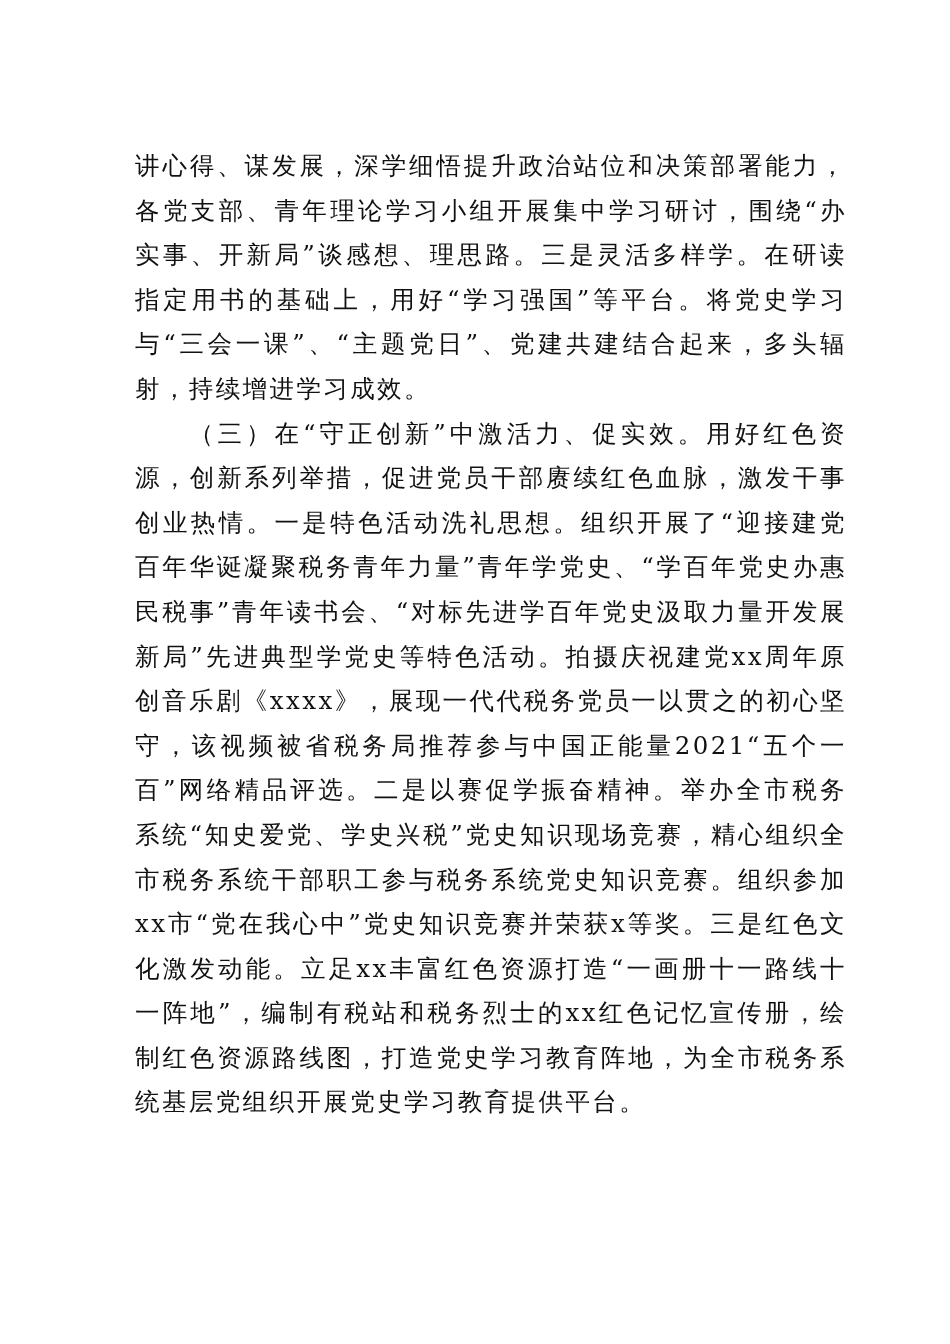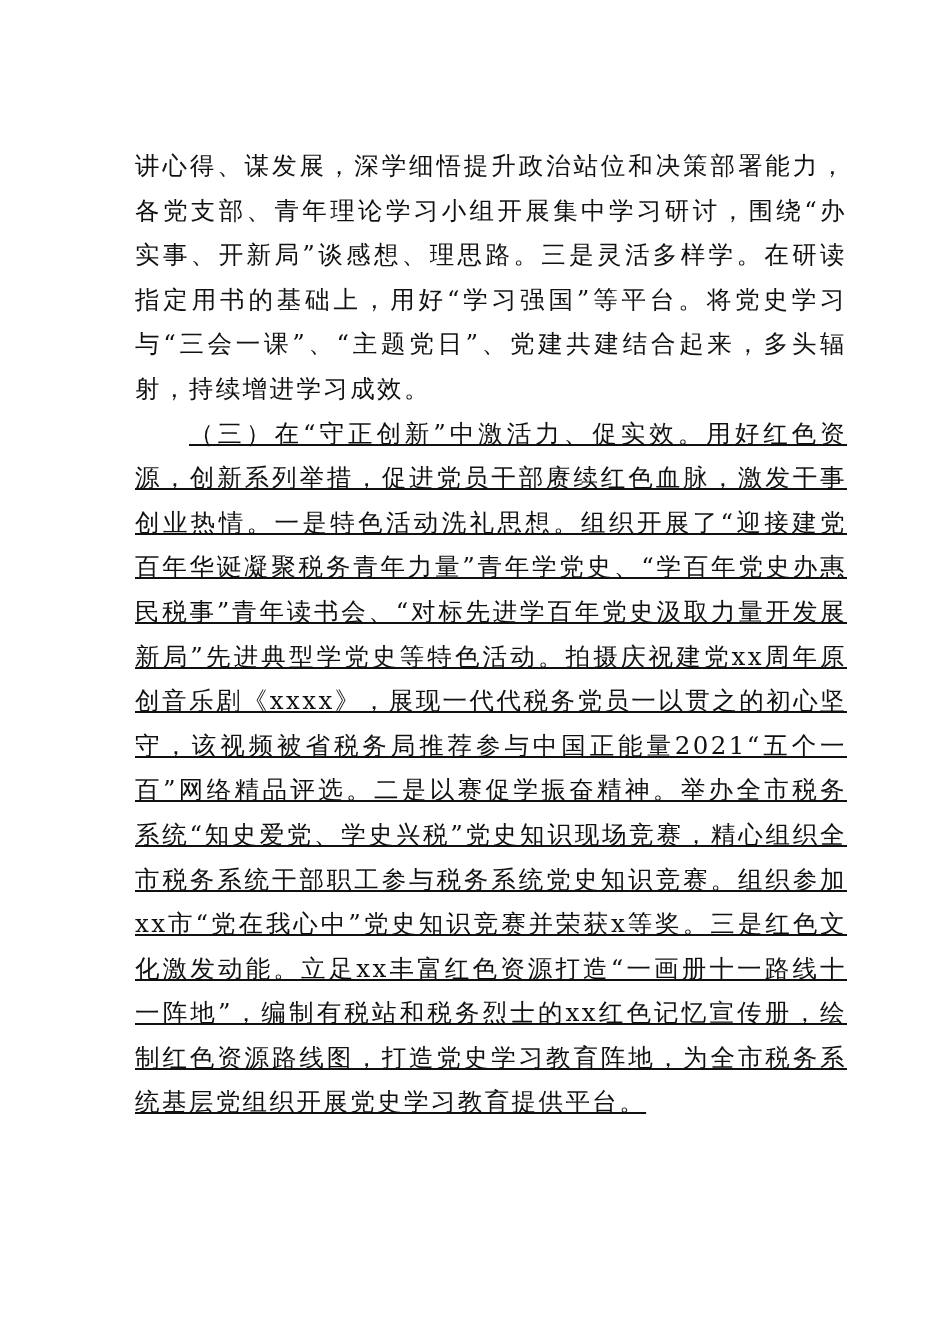--- a/index.html
+++ b/index.html
@@ -29,21 +29,20 @@
       letter-spacing: 2.4px;
       text-align: justify;
       text-justify: inter-character;
       word-break: break-all;
     }
     .para.indent {
       text-indent: 54px;
     }
     .para + .para {
       margin-top: 0;
-      text-decoration: underline;
     }
     .heading {
       margin: 0;
       margin-top: 0;
       padding-left: 42px;
       font-family: "DejaVu Sans", "Liberation Sans", sans-serif;
       font-weight: bold;
       font-size: 24px;
       line-height: 50px;
       letter-spacing: 0.5px;

